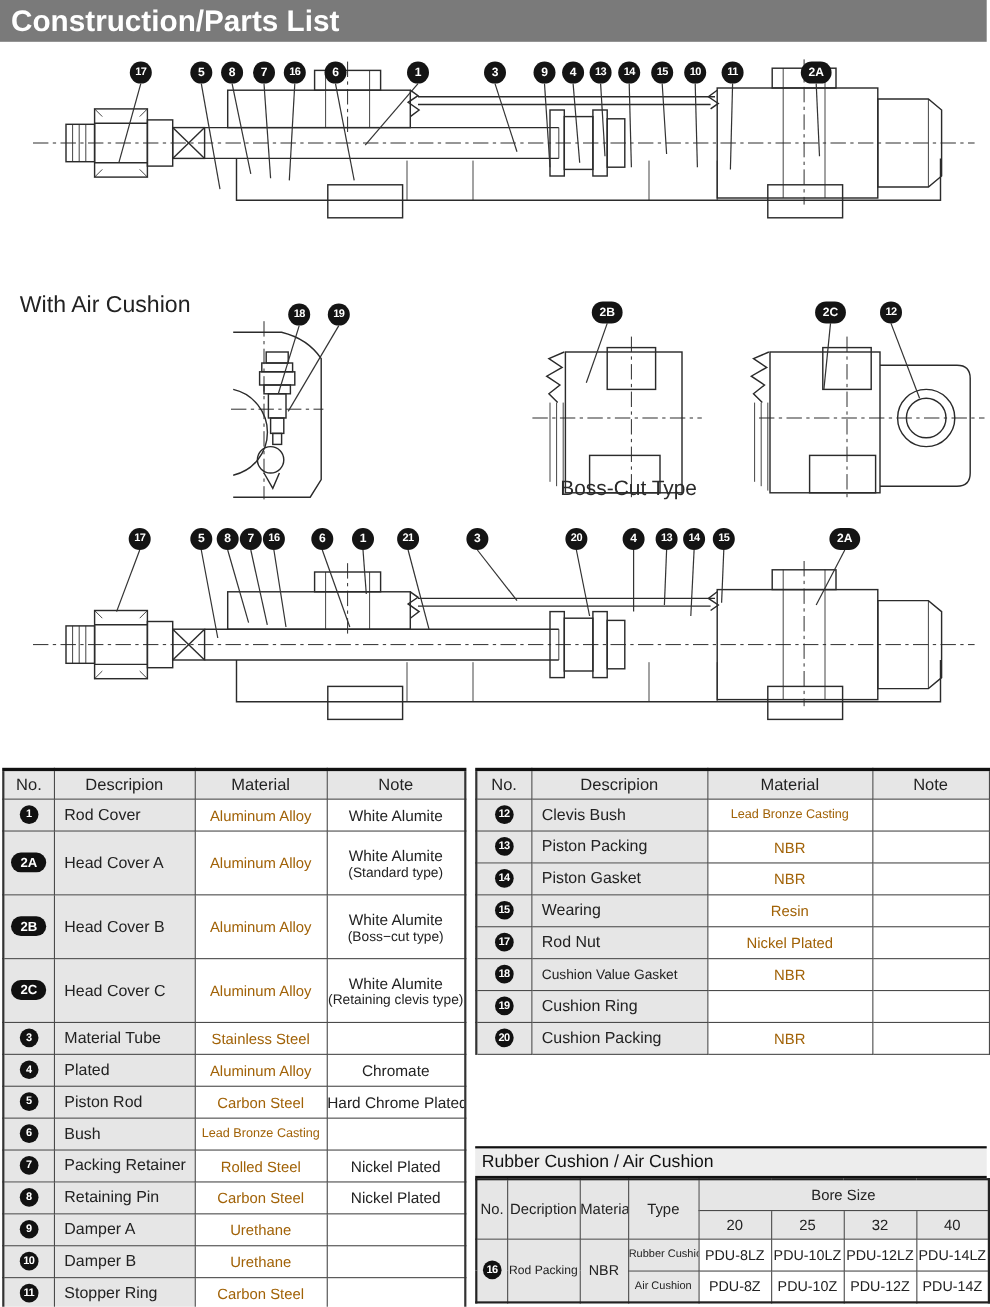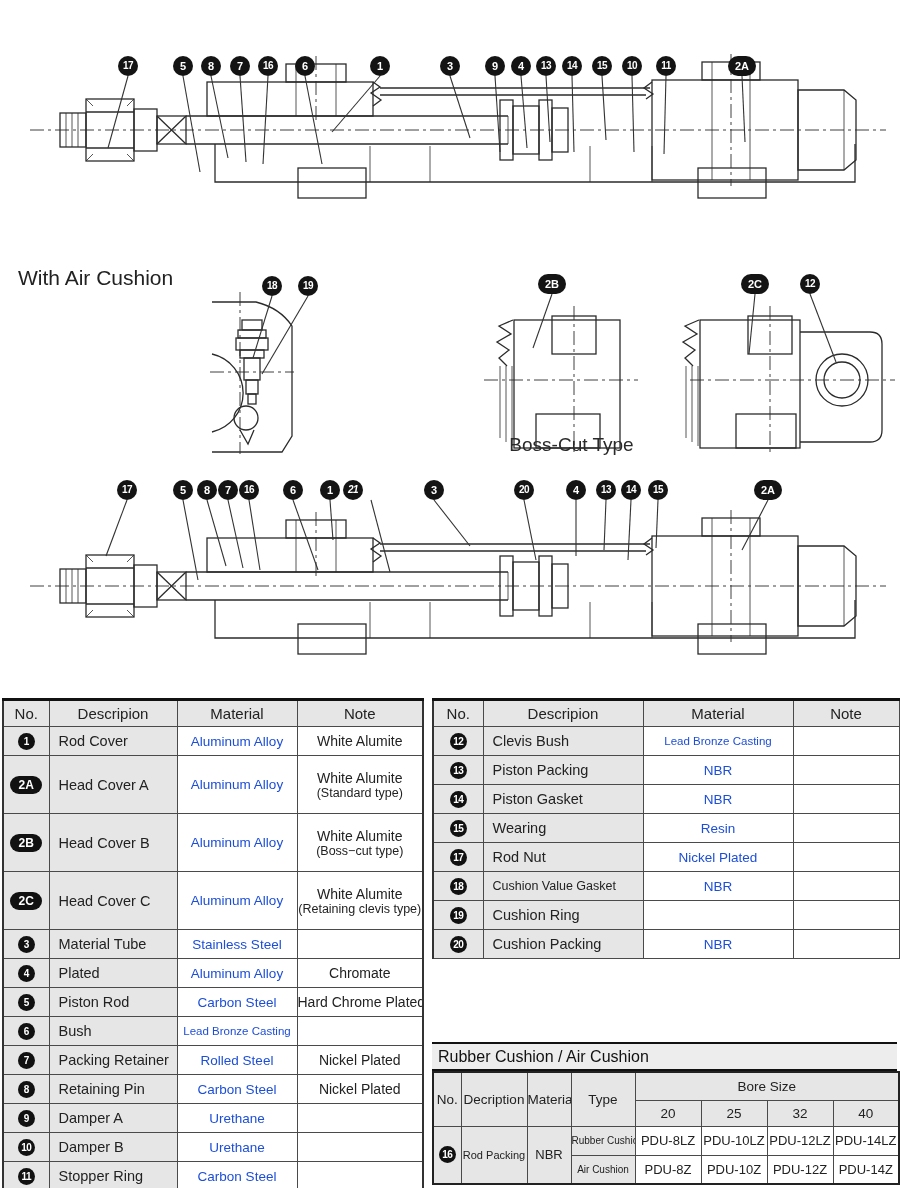--- a/index.html
+++ b/index.html
@@ -43,21 +43,21 @@
   td,th{border:1px solid #4a4a4a;overflow:hidden;white-space:nowrap;font-weight:normal}
   #tbl-left{left:2px;top:698px;width:420px;border-top:3px solid #111;border-left:2px solid #333;border-right:2px solid #333}
   #tbl-right{left:432px;top:698px;width:466px;border-top:3px solid #111;border-left:2px solid #333}
   #tbl-left tr,#tbl-right tr{height:29px}
   #tbl-left tr.hdr,#tbl-right tr.hdr{height:27px}
   #tbl-left tr.tall{height:58px}
   th.hd{background:#e6e6e6;font-size:15px;text-align:center;color:#222}
   td.c-no{background:#e6e6e6;text-align:center}
   td.c-desc{background:#e6e6e6;font-size:14.5px;padding-left:9px;color:#222}
   td.c-desc.small{font-size:12.5px}
-  td.c-mat{text-align:center;font-size:13.5px;color:#1d4ed8}
+  td.c-mat{text-align:center;font-size:13.5px;color:#a16207}
   td.c-mat.small{font-size:11.5px}
   td.c-note{text-align:center;font-size:14px;color:#222}
   td.c-note .note2{font-size:12.5px}
 
   .circno{display:inline-block;width:17px;height:17px;border-radius:50%;background:#111;color:#fff;
     font-size:10px;font-weight:bold;line-height:17px;vertical-align:middle;letter-spacing:-0.5px}
   .pillno{display:inline-block;width:32px;height:18px;border-radius:9px;background:#111;color:#fff;
     font-size:12px;font-weight:bold;line-height:18px;vertical-align:middle}
 
   #tbl-spare{left:432px;top:1071px;width:466px;border:2px solid #222}
@@ -68,20 +68,23 @@
   #tbl-spare td.c-sdesc{background:#e6e6e6;font-size:11px}
   #tbl-spare tr.h1{height:28px}
   #tbl-spare tr.h2{height:26px}
   #tbl-spare tr.dr{height:29px}
 </style>
 </head>
 <body>
 
 <div class="page">
 
+  <div class="title-bar">
+    <span>Construction/Parts List</span>
+  </div>
 
   <div class="diagram" id="diag-top">
     <svg id="svg-top" width="900" height="218" viewBox="0 0 900 218" xmlns="http://www.w3.org/2000/svg">
       <defs></defs>
       <g id="cyl" class="draw">
         <line class="cl" x1="30" y1="88" x2="886" y2="88"></line>
         <rect x="60" y="71" width="26" height="34"></rect>
         <line class="thin" x1="66" y1="71" x2="66" y2="105"></line>
         <line class="thin" x1="72" y1="71" x2="72" y2="105"></line>
         <line class="thin" x1="78" y1="71" x2="78" y2="105"></line>
@@ -241,21 +244,21 @@
           <line x1="768" y1="32" x2="742" y2="82" class="lead"></line>
         </g>
     </svg>
   <div class="callout two" style="left: 127px; top: 12px;">17</div>
       <div class="callout" style="left: 183px; top: 12px;">5</div>
       <div class="callout" style="left: 207px; top: 12px;">8</div>
       <div class="callout" style="left: 228px; top: 12px;">7</div>
       <div class="callout two" style="left: 249px; top: 12px;">16</div>
       <div class="callout" style="left: 293px; top: 12px;">6</div>
       <div class="callout" style="left: 330px; top: 12px;">1</div>
-      <div class="callout two" style="left: 353px; top: 12px; font-style: italic;">21</div>
+      <div class="callout two" style="left: 371px; top: 12px;">21</div>
       <div class="callout" style="left: 434px; top: 12px;">3</div>
       <div class="callout two" style="left: 524px; top: 12px;">20</div>
       <div class="callout" style="left: 576px; top: 12px;">4</div>
       <div class="callout two" style="left: 606px; top: 12px;">13</div>
       <div class="callout two" style="left: 631px; top: 12px;">14</div>
       <div class="callout two" style="left: 658px; top: 12px;">15</div>
       <div class="callout wide" style="left: 768px; top: 12px;">2A</div>
     </div>
 
 

